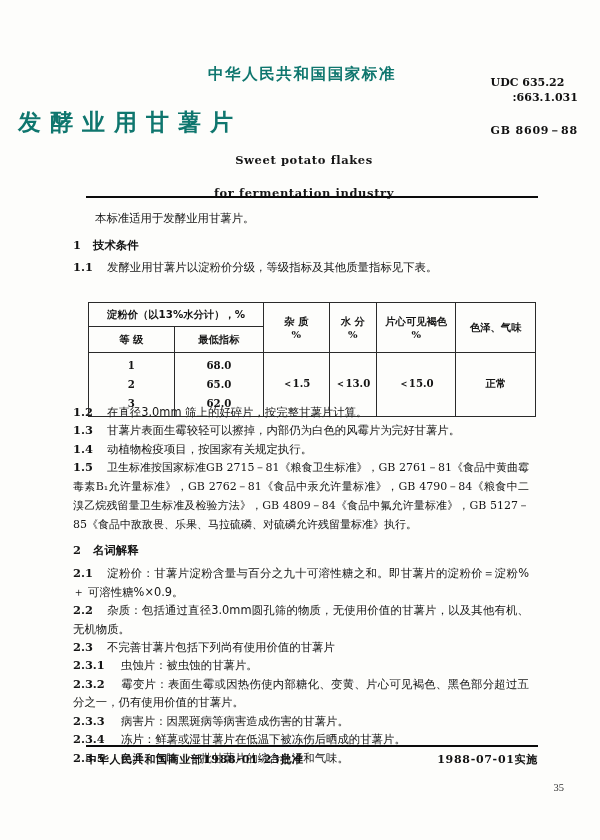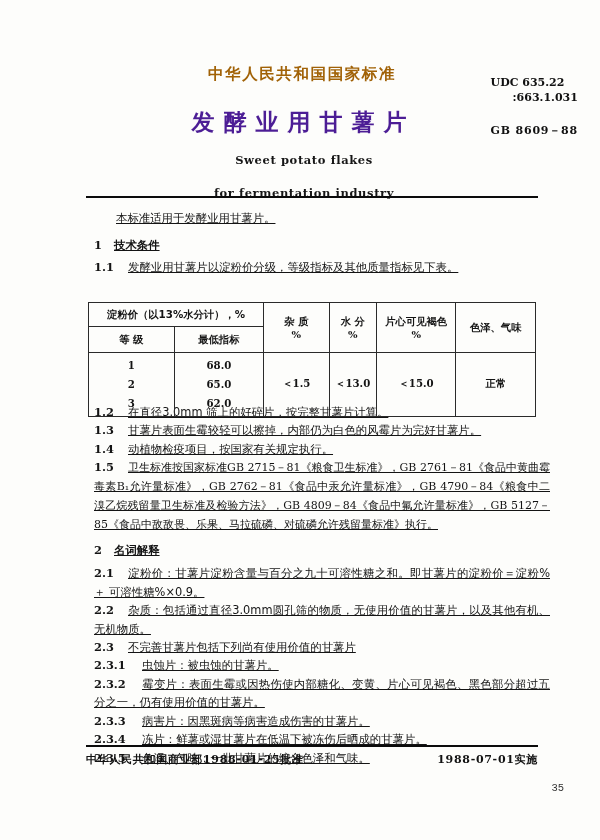--- a/index.html
+++ b/index.html
@@ -28,31 +28,31 @@
   .masthead {
     position: absolute;
     left: 0; top: 64px;
     width: 600px;
   }
   .nat-std {
     text-align: center;
     font-size: 15.5px;
     font-weight: bold;
     letter-spacing: 1.6px;
-    color: #a16207;
+    color: #0f766e;
     padding-left: 4px;
   }
   .doc-title {
-    text-align: center;
+    text-align: left;
     font-size: 23px;
     font-weight: bold;
     letter-spacing: 9px;
     margin-top: 22px;
-    padding-left: 7px;
-    color: #4c1d95;
+    padding-left: 18px;
+    color: #0f766e;
   }
   .eng-title {
     text-align: center;
     font-family: "DejaVu Serif", "Liberation Serif", serif;
     font-size: 11.5px;
     font-weight: bold;
     letter-spacing: 0.6px;
     color: #161616;
     padding-left: 8px;
   }
@@ -91,27 +91,26 @@
     left: 86px;
     top: 745px;
     width: 452px;
     height: 2.2px;
     background: #0b0b0b;
   }
 
   
   .body {
     position: absolute;
-    left: 94px;
+    left: 73px;
     top: 210px;
     width: 456px;
     font-size: 11.4px;
     line-height: 1.55;
     color: #141414;
-    text-decoration: underline;
   }
   .para {
     margin: 0 0 2px 0;
     text-align: justify;
   }
   .indent1 { text-indent: 22px; }
   .sec-head {
     font-weight: bold;
     margin-top: 9px;
     margin-bottom: 4px;
@@ -183,21 +182,21 @@
     align-items: flex-start;
   }
   .footer .dt {
     font-family: "DejaVu Serif", "Liberation Serif", serif;
     letter-spacing: 0.7px;
   }
   .pageno {
     position: absolute;
     right: 36px;
     top: 782px;
-    font-family: Liberation Mono, monospace;
+    font-family: Liberation Serif, serif;
     font-size: 10.5px;
     color: #333;
   }
 </style>
 </head>
 <body>
 
 <div class="page">
 
   <div class="masthead">

